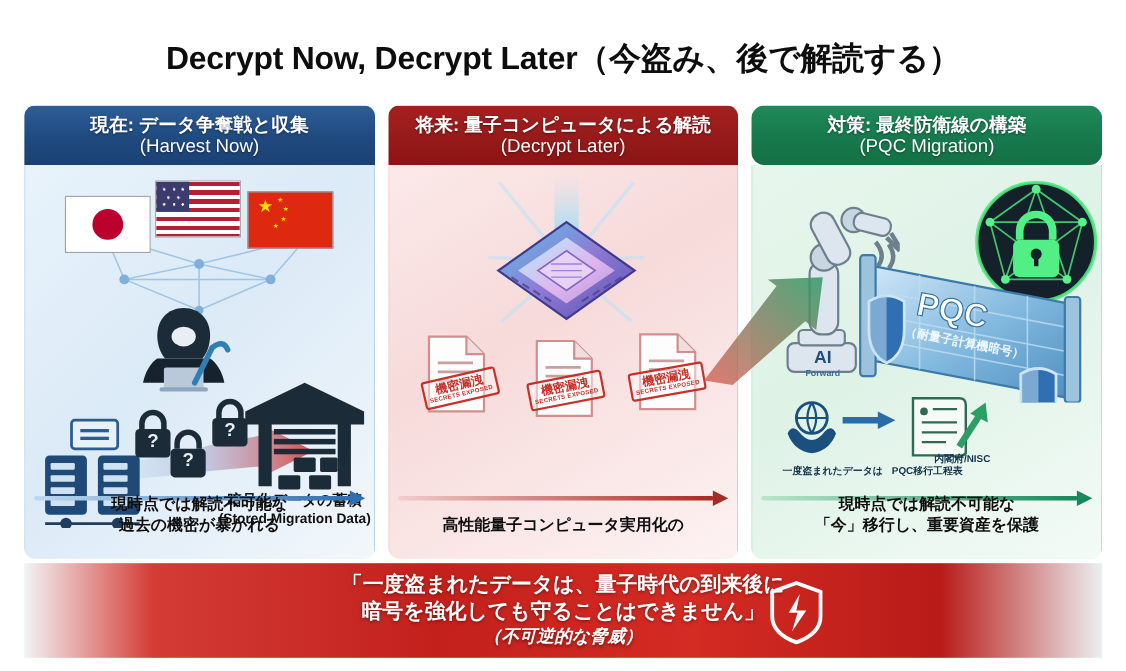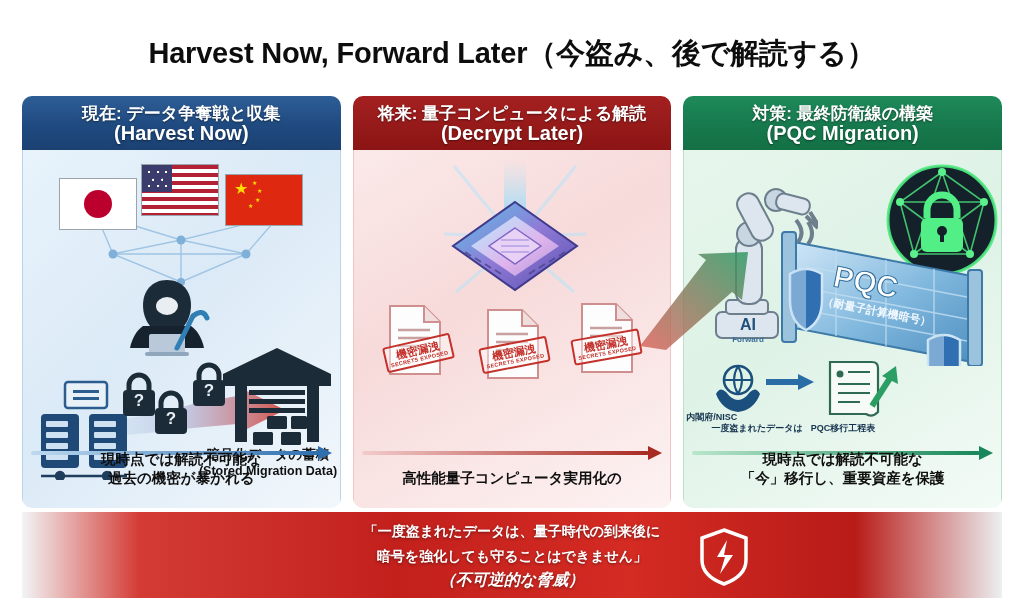--- a/index.html
+++ b/index.html
@@ -20,24 +20,24 @@
   }
 
   
   .panels{position:absolute;left:22px;top:96px;width:980px;height:412px;display:flex;gap:12px;}
   .panel{position:relative;width:322px;border-radius:10px;overflow:hidden;}
   .panel .hdr{
     height:54px;display:flex;flex-direction:column;align-items:center;justify-content:center;
     color:#fff;text-shadow:0 1px 2px rgba(0,0,0,.45);
   }
   .hdr .l1{font-size:17px;font-weight:bold;line-height:20px;white-space:nowrap;}
-  .hdr .l2{font-size:20px;font-weight:bold;line-height:18px;}
+  .hdr .l2{font-size:17px;font-weight:normal;line-height:18px;}
   .p1 .hdr{background:linear-gradient(180deg,#2e5d96 0%,#1f4a80 55%,#1b4172 100%);}
   .p2 .hdr{background:linear-gradient(180deg,#a52020 0%,#961a1a 55%,#8c1414 100%);}
-  .p3 .hdr{background:linear-gradient(180deg,#1e8a5a 0%,#17794d 55%,#147045 100%);}
+  .p3 .hdr{background:linear-gradient(180deg,#1e8a5a 0%,#17794d 55%,#147045 100%);border-radius:12px;}
   .body{position:relative;height:358px;}
   .p1 .body{background:linear-gradient(135deg,#e8f3fb 0%,#dbeaf7 45%,#f2f7fb 100%);border:1px solid #b9d4ea;border-top:none;}
   .p2 .body{background:linear-gradient(150deg,#fbe9e9 0%,#f7dada 40%,#fdf2f2 100%);border:1px solid #eec4c4;border-top:none;}
   .p3 .body{background:linear-gradient(150deg,#e7f6ec 0%,#def2e6 45%,#f3fbf6 100%);border:1px solid #b9dfc8;border-top:none;}
 
   .capt{position:absolute;left:0;bottom:20px;width:100%;text-align:center;font-size:14.5px;font-weight:bold;line-height:19px;color:#0f0f0f;}
   .flowbar{position:absolute;left:8px;right:8px;bottom:52px;height:6px;}
   .flowbar .ln{position:absolute;left:0;right:13px;top:1px;height:4px;border-radius:2px;}
   .flowbar .hd{position:absolute;right:0;top:-4px;width:0;height:0;border-top:7px solid transparent;border-bottom:7px solid transparent;}
   .p1 .flowbar .ln{background:linear-gradient(90deg,#bcd9f0,#2f6fb0);}
@@ -90,43 +90,43 @@
     padding:2px 3px 1px;
   }
   .stamp .s1{font-size:11px;font-weight:bold;line-height:12px;white-space:nowrap;}
   .stamp .s2{font-size:5.5px;font-weight:bold;line-height:7px;letter-spacing:.3px;white-space:nowrap;}
 
   
   .robot{position:absolute;left:8px;top:14px;width:126px;height:190px;}
   .wall{position:absolute;left:92px;top:66px;width:218px;height:150px;}
   .emblem{position:absolute;left:200px;top:12px;width:116px;height:116px;}
   .gov{position:absolute;left:6px;top:206px;width:210px;height:74px;}
-  .govlbl{position:absolute;left:2px;top:262px;width:214px;text-align:left;font-size:9px;font-weight:bold;color:#13324d;line-height:11px;}
+  .govlbl{position:absolute;left:2px;top:262px;width:214px;text-align:right;font-size:9px;font-weight:bold;color:#13324d;line-height:11px;}
   .govlbl .row{display:flex;justify-content:center;gap:8px;}
 
   
   .cross{position:absolute;left:636px;top:250px;width:120px;height:100px;pointer-events:none;}
 
   
   .banner{
     position:absolute;left:22px;top:512px;width:980px;height:86px;
     background:linear-gradient(90deg,#f2f4f6 0%,#d33b34 12%,#c3201c 38%,#d42b23 62%,#b81b18 85%,#eceff1 100%);
     display:flex;align-items:center;justify-content:center;
   }
   .banner .txt{text-align:center;color:#fff;text-shadow:0 1px 3px rgba(0,0,0,.45);}
-  .banner .b1,.banner .b2{font-size:14px;font-weight:bold;line-height:25px;white-space:nowrap;font-family:Liberation Serif, serif;}
+  .banner .b1,.banner .b2{font-size:19px;font-weight:bold;line-height:25px;white-space:nowrap;font-family:Liberation Serif, serif;}
   .banner .b3{font-size:16px;font-weight:bold;line-height:22px;font-style:italic;}
   .shield{position:absolute;left:678px;top:16px;width:48px;height:58px;}
 </style>
 </head>
 <body>
 
 <div class="stage">
 
-  <div class="title">Harvest Now, Forward Later（今盗み、後で解読する）</div>
+  <div class="title">Decrypt Now, Decrypt Later（今盗み、後で解読する）</div>
 
   <div class="panels">
 
     <div class="panel p1">
       <div class="hdr">
         <div class="l1">現在: データ争奪戦と収集</div>
         <div class="l2">(Harvest Now)</div>
       </div>
       <div class="body">
 

